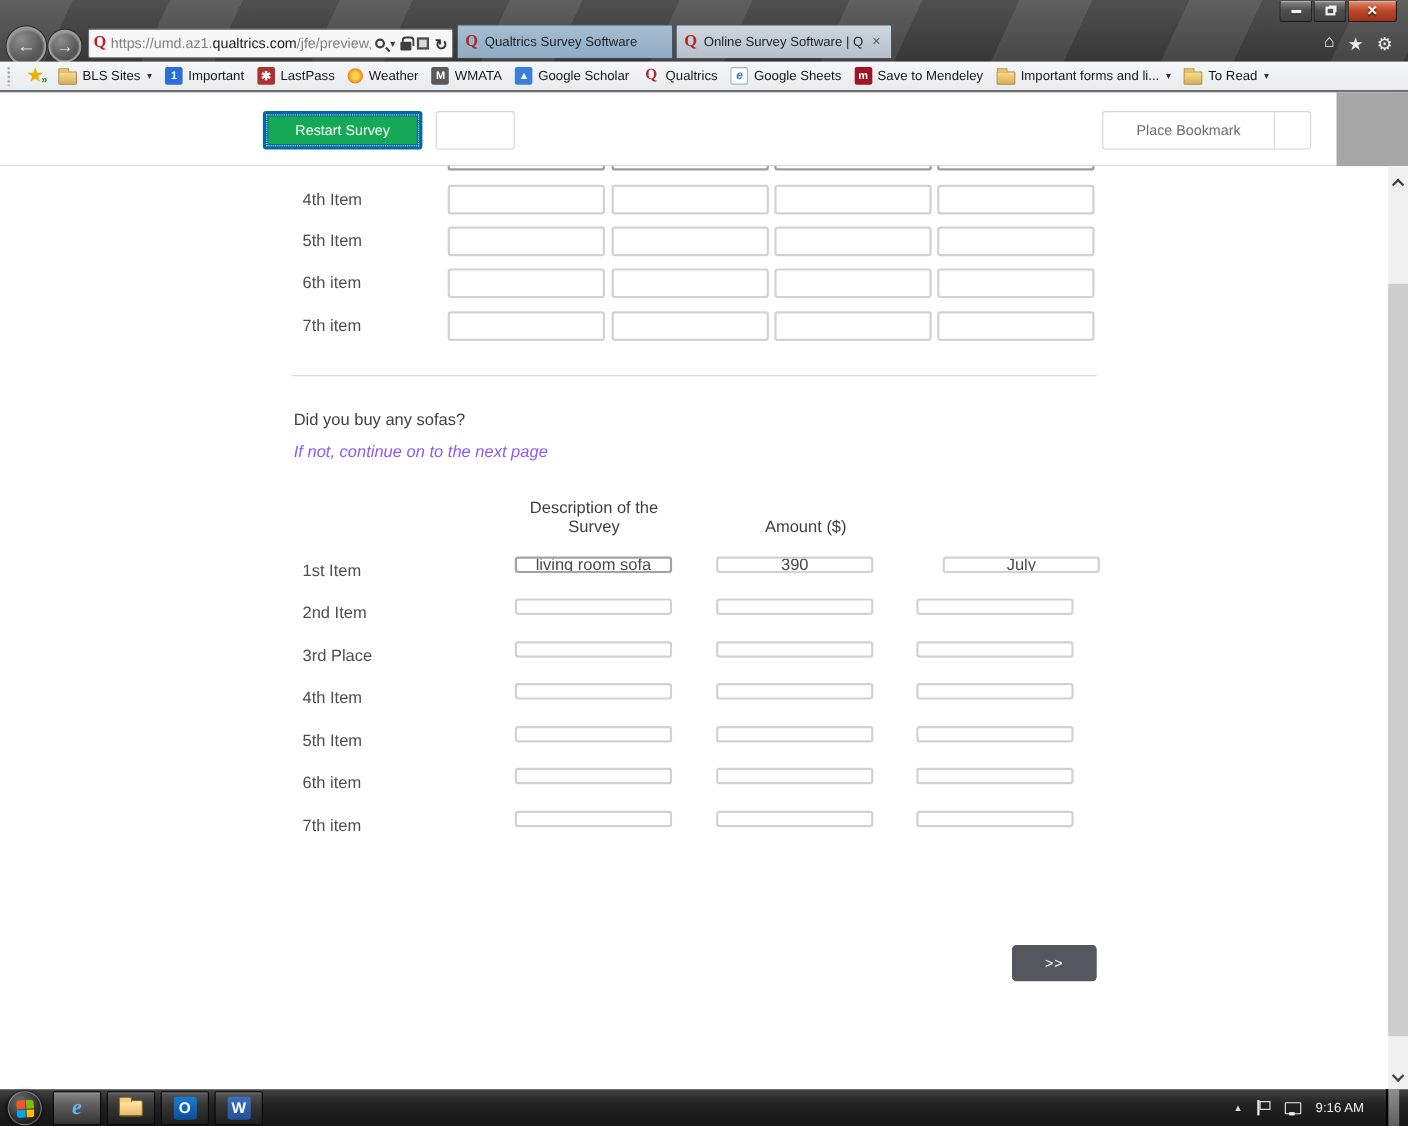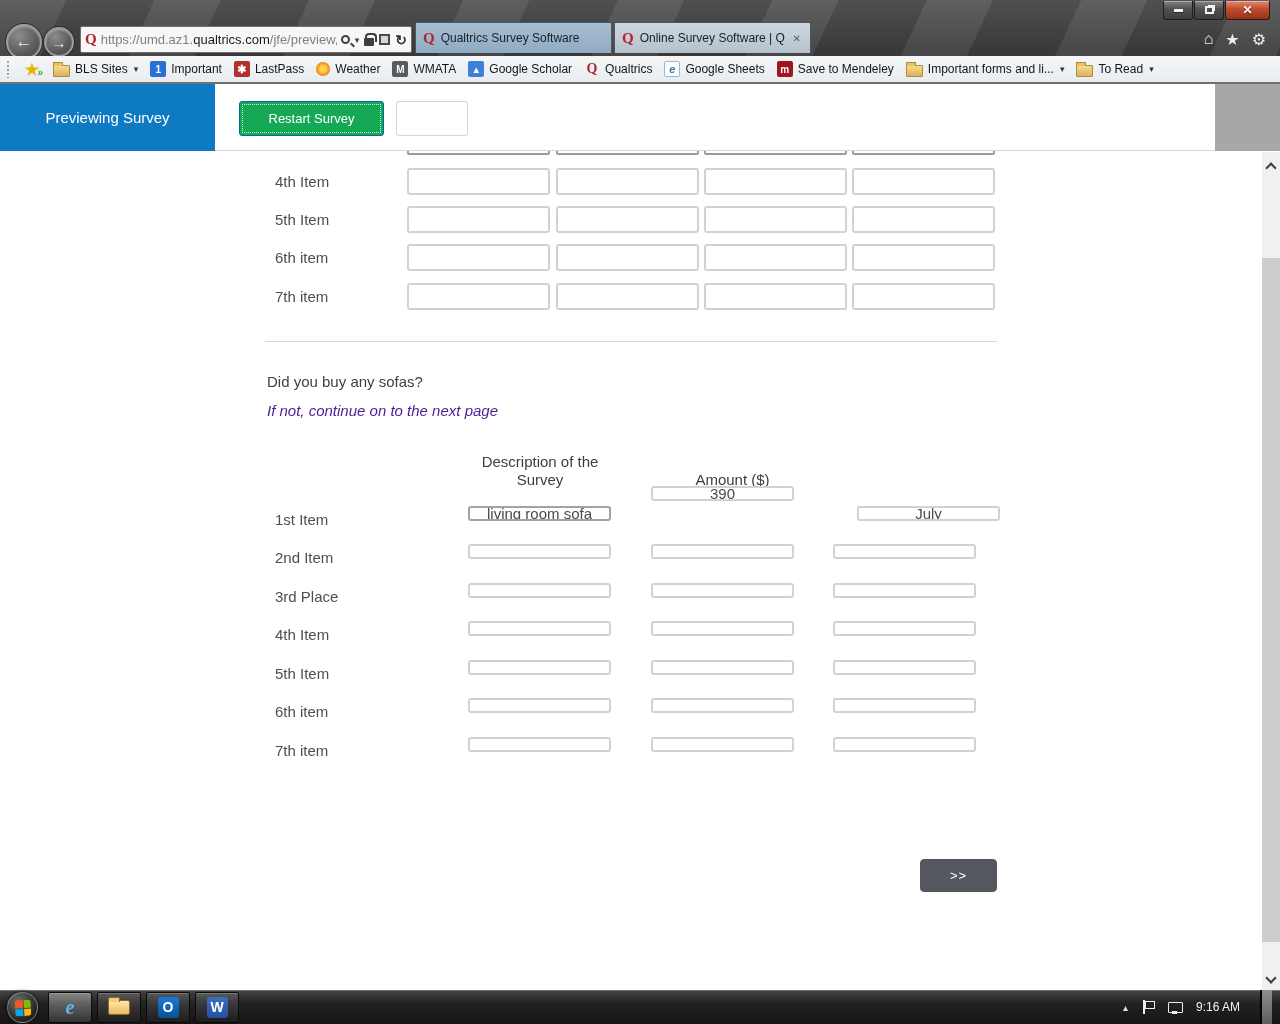--- a/index.html
+++ b/index.html
@@ -98,21 +98,21 @@
   .ic-qualtrics { color:#b5252e; font-size:14px; font-family:"Liberation Serif",serif; background:transparent; }
   .ic-iepage { background:#fdfdfd; border:1px solid #9db6c8; color:#3a78c2; font-style:italic; font-size:11px; }
   .ic-mendeley { background:#9d1620; color:#fff; }
 
   
   .banner { position:absolute; left:0; top:84px; width:1280px; height:67px; background:#fff;
     border-bottom:1px solid #d8d8d8; z-index:10; }
   .banner-title { position:absolute; left:0; top:0; width:215px; height:67px; background:#0e7ac3;
     color:#fff; font-size:15px; display:flex; align-items:center; justify-content:center; }
   .btn-restart { position:absolute; left:239px; top:17px; width:145px; height:35px;
-    background:#15a956; border:1px solid #0369a1; border-radius:3px; color:#fff; font-size:13px;
+    background:#15a956; border:5px solid #0369a1; border-radius:3px; color:#fff; font-size:13px;
     display:flex; align-items:center; justify-content:center;
     outline:1px dotted rgba(255,255,255,.85); outline-offset:-4px; }
   .btn-blank { position:absolute; left:396px; top:17px; width:72px; height:35px;
     background:#fff; border:1px solid #d5d5d5; border-radius:3px; }
   .btn-bookmark { position:absolute; left:1002px; top:17px; width:190px; height:35px;
     background:#fff; border:1px solid #d5d5d5; border-radius:3px; color:#6b6b6b; font-size:13px;
     display:flex; align-items:center; }
   .btn-bookmark .label-part { flex:1; text-align:center; }
   .btn-bookmark .split-part { width:33px; height:100%; border-left:1px solid #d5d5d5; }
   .banner-gray-block { position:absolute; right:0; top:0; width:65px; height:67px; background:#a7a7a7; }
@@ -125,21 +125,21 @@
     border:2px solid #9b9b9b; border-radius:2px; }
 
   .row-label { position:absolute; left:10px; line-height:27px; color:#4e4e4e; }
   .tbl-input { position:absolute; height:27px; width:143px; border:2px solid #d2d2d2; border-radius:3px;
     background:#fff; font-family:"Liberation Sans",sans-serif; font-size:15px; color:#4a4a4a; text-align:center; }
   .tbl-input.filled { border-color:#a3a3a3; }
   .t2 .tbl-input { height:15px;text-align:center; }
 
   .hr-line { position:absolute; left:0; top:189px; width:732px; height:1px; background:#d6d6d6; }
   .q-text { position:absolute; left:2px; top:221px; color:#3f3f3f; }
-  .q-sub  { position:absolute; left:2px; top:250px; font-style:italic; color:#4c1d95; }
+  .q-sub  { position:absolute; left:2px; top:250px; font-style:italic; color:#8b5cf6; }
 
   .t2-head { position:absolute; top:301px; color:#3e3e3e; text-align:center; line-height:18px; }
   .h-desc  { left:195px; width:160px; }
   .h-amt   { left:396px; width:143px; padding-top:18px; white-space:nowrap; }
   .h-month { left:560px; width:160px; padding-top:18px; white-space:nowrap; }
 
   .btn-next { position:absolute; left:655px; top:707px; width:77px; height:33px;
     background:#54575e; border:1px solid #54575e; border-radius:4px; color:#fff; font-size:13px;
     display:flex; align-items:center; justify-content:center; letter-spacing:1px; }
   .footer { position:absolute; left:0; top:812px; width:732px; text-align:center; font-size:14px; color:#6f6f6f; }
@@ -294,23 +294,26 @@
         <span class="fav-caret">▾</span>
       </span>
     <span class="fav-item">
         <span class="ic-folder"></span>
         <span>To Read</span>
         <span class="fav-caret">▾</span>
       </span>
   </div>
 
   <div class="banner">
-    <div class="banner-title">Previewing Survey</div>
     <div class="btn-restart">Restart Survey</div>
     <div class="btn-blank"></div>
+    <div class="btn-bookmark">
+      <span class="label-part">Place Bookmark</span>
+      <span class="split-part"></span>
+    </div>
     <div class="banner-gray-block"></div>
   </div>
 
   <div class="content">
     <div class="survey">
 
       <div class="sliver" style="left:142px;"></div>
       <div class="sliver" style="left:291px;"></div>
       <div class="sliver" style="left:439px;"></div>
       <div class="sliver" style="left:587px;"></div>
@@ -343,21 +346,21 @@
 
       <div class="q-text">Did you buy any sofas?</div>
       <div class="q-sub">If not, continue on to the next page</div>
 
       <div class="t2-head h-desc">Description of the Survey</div>
       <div class="t2-head h-amt">Amount ($)</div>
 
       <div class="t2">
         <span class="row-label" style="top:354px;">1st Item</span>
         <input class="tbl-input filled" style="left: 203px; top: 354px;" value="living room sofa">
-        <input class="tbl-input" style="left: 386px; top: 334px;" value="390">
+        <input class="tbl-input" style="left: 386px; top: 354px;" value="390">
         <input class="tbl-input" style="left: 592px; top: 354px;" value="July">
 
         <span class="row-label" style="top:392px;">2nd Item</span>
         <input class="tbl-input" style="left: 203px; top: 392px;" value="">
         <input class="tbl-input" style="left: 386px; top: 392px;" value="">
         <input class="tbl-input" style="left: 568px; top: 392px;" value="">
 
         <span class="row-label" style="top:431px;">3rd Place</span>
         <input class="tbl-input" style="left: 203px; top: 431px;" value="">
         <input class="tbl-input" style="left: 386px; top: 431px;" value="">

